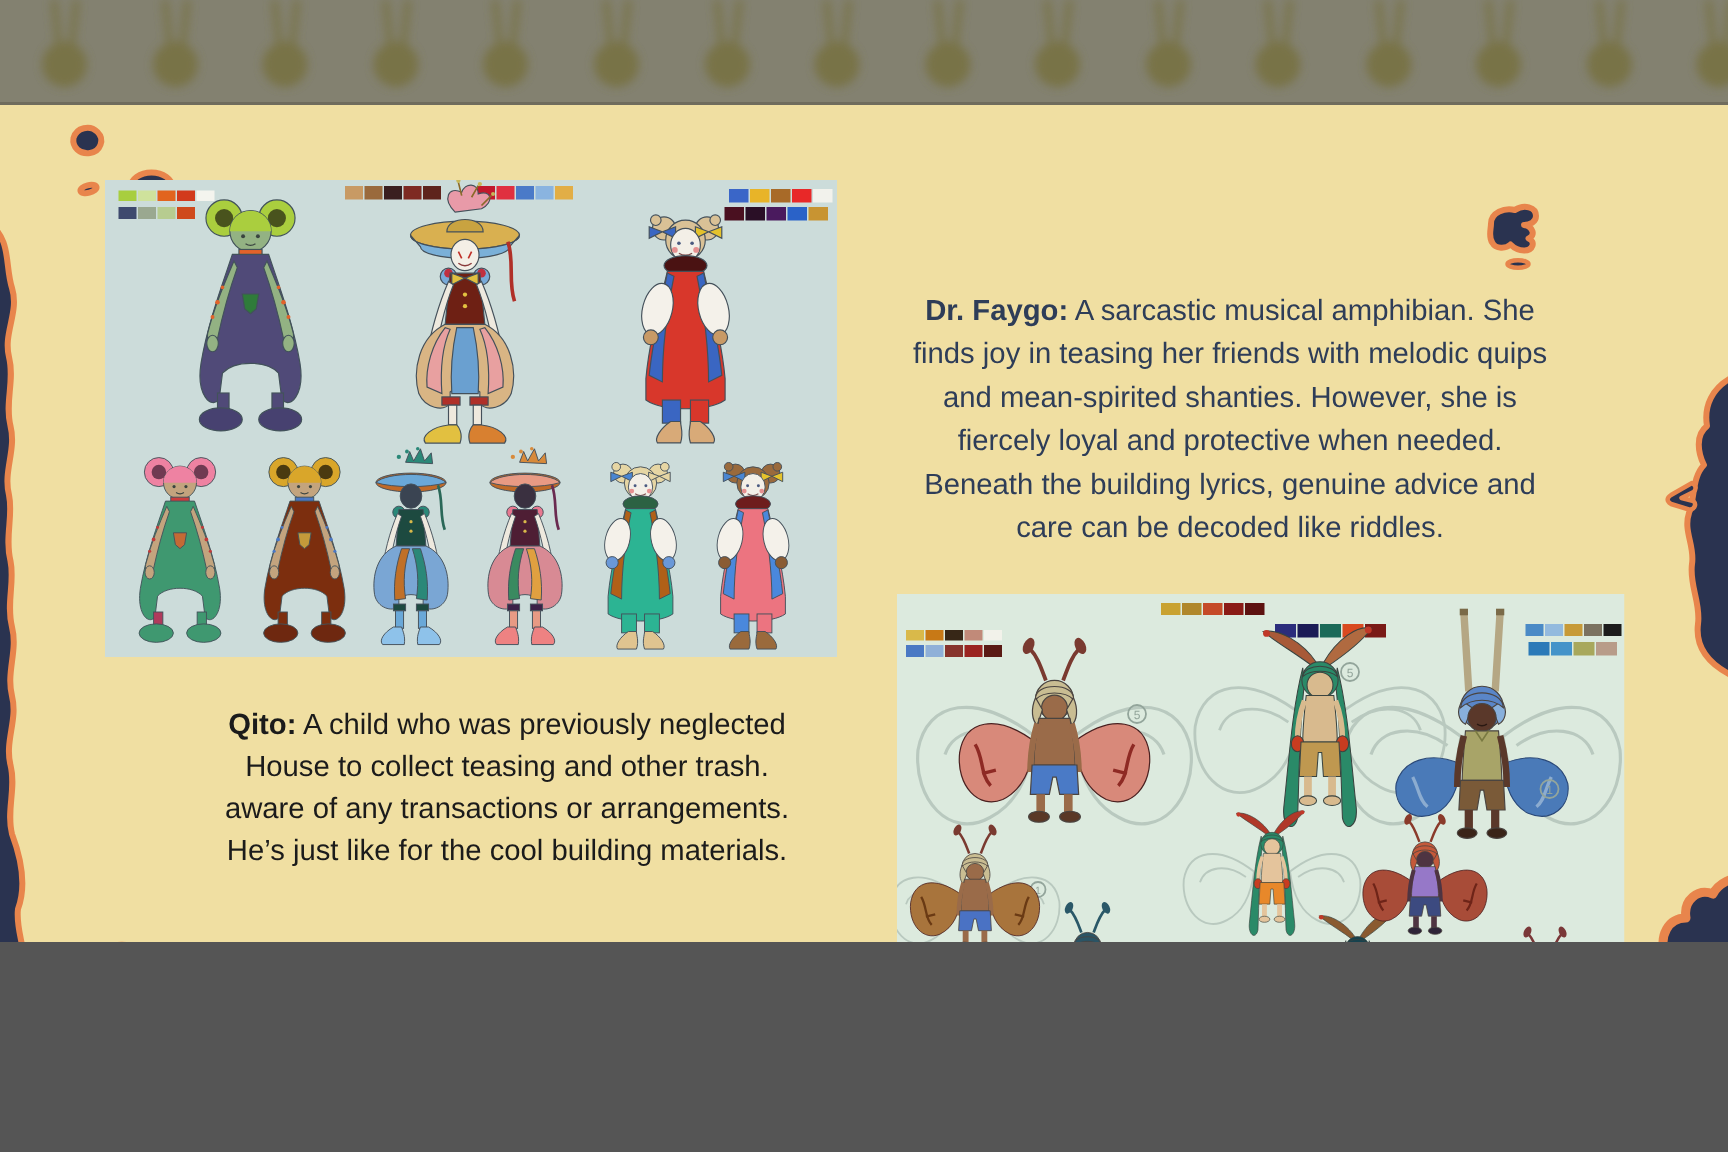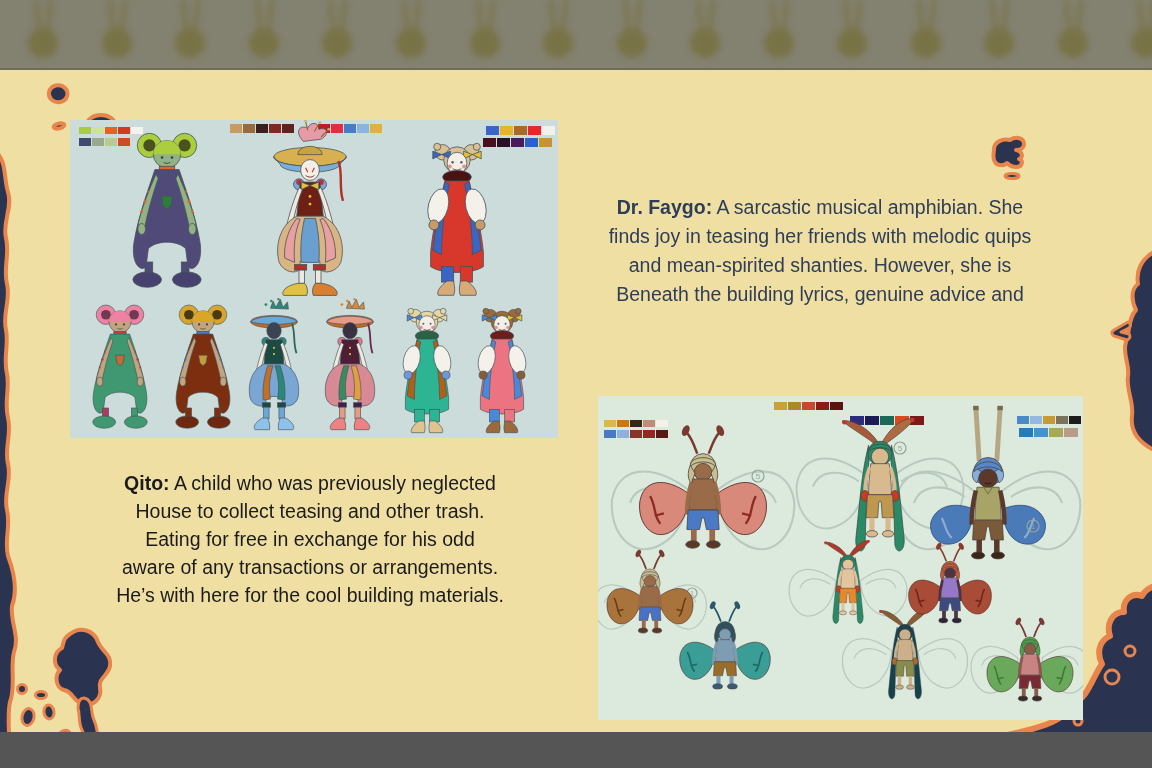--- a/index.html
+++ b/index.html
@@ -1,27 +1,27 @@
 <!DOCTYPE html>
 <html style="--page-bg: #f0dfa2; --binder-bar: #838170; --binder-ring: #77713f; --ink: #2a3350; --ink-rim: #e8854c; --page-number: #45aec6; --faygo-text: #2e3d58; --qito-text: #1b1b1b; --sheet1-bg: #ccdcda; --sheet2-bg: #dceade;"><head>
 <meta charset="utf-8">
 <style>
   html,body{margin:0;padding:0;background:#555;}
-  .screen{position:relative;width:1152px;height:732px;overflow:hidden;
+  .screen{position:relative;width:1152px;height:628px;overflow:hidden;
     background:var(--page-bg,#f0dfa2);
     font-family:"Liberation Sans","DejaVu Sans",sans-serif;}
   .binder{position:absolute;left:0;top:0;z-index:3;}
   .ink{position:absolute;left:0;top:0;z-index:1;}
   .sheet{position:absolute;z-index:2;}
   .sheet1{left:70px;top:120px;width:488px;height:318px;}
   .sheet2{left:598px;top:396px;width:485px;height:324px;}
   .textblock{position:absolute;z-index:2;text-align:center;}
   .textblock .line{white-space:nowrap;}
   .faygo-block{left:570px;top:193px;width:500px;font-size:19.5px;line-height:29px;color:var(--faygo-text,#2e3d58);}
-  .qito-block{left:80px;top:469px;width:460px;font-size:19.5px;line-height:28px;color:var(--qito-text,#1b1b1b);}
+  .qito-block{left:108px;top:469px;width:460px;font-size:19.5px;line-height:28px;color:var(--qito-text,#1b1b1b);}
   .textblock b{font-weight:700;}
   .pagenum{position:absolute;left:20px;right:0;top:729px;z-index:2;text-align:center;
     color:var(--page-number,#45aec6);font-weight:700;font-size:17.5px;}
 </style>
 </head>
 <body>
 
 <div class="screen">
 
   <svg class="binder" width="1152" height="70">
@@ -309,29 +309,30 @@
       <use href="#hc" transform="translate(280,208) scale(0.9)" style="--leaf:#d88a3a;--brim:#e89a84;--brimin:#c06a28;--ribbon:#6a2a50;--face:#3a3040;--puff:#e87890;--bodice:#4e1e34;--pantA:#d88a94;--pantB:#3a8a60;--pantC:#e0a040;--cuff:#3c2248;--shin:#e89a84;--shoe:#ee8282"></use>
       <use href="#rk" transform="translate(357,202) scale(0.9)" style="--hair:#e6d6a4;--bowL:#4a86d2;--bowR:#e6d6a4;--ruff:#2c6243;--tri:#c0641a;--dress:#2cb493;--side:#b06018;--hand:#6a98d8;--legL:#2cb493;--legR:#2cb493;--feet:#e0c490"></use>
       <use href="#rk" transform="translate(432,202) scale(0.9)" style="--hair:#9a6a3c;--bowL:#4a86d2;--bowR:#e4c22c;--ruff:#6e1d1d;--tri:#f2d22a;--dress:#ec7480;--side:#4a88dc;--hand:#8a5c34;--legL:#4a88dc;--legR:#ec7480;--feet:#9a6a3c"></use>
     </svg>
   </div>
 
   <div class="textblock faygo-block">
     <div class="line"><b>Dr. Faygo:</b><span> A sarcastic musical amphibian. She</span></div>
     <div class="line">finds joy in teasing her friends with melodic quips</div>
     <div class="line">and mean-spirited shanties. However, she is</div>
+    <div class="line">fiercely loyal and protective when needed.</div>
     <div class="line">Beneath the building lyrics, genuine advice and</div>
+    <div class="line">care can be decoded like riddles.</div>
   </div>
 
   <div class="textblock qito-block">
     <div class="line"><b>Qito:</b><span> A child who was previously neglected</span></div>
     <div class="line">House to collect teasing and other trash.</div>
-    <div class="line">Eating for free in exchange for his odd</div>
     <div class="line">aware of any transactions or arrangements.</div>
-    <div class="line">He’s with here for the cool building materials.</div>
+    <div class="line">He’s just like for the cool building materials.</div>
   </div>
 
   <div class="sheet sheet2">
     <svg viewBox="0 0 485 324" width="485" height="324">
       <rect width="485" height="324" style="fill:var(--sheet2-bg)"></rect>
       <g>
         <rect x="6" y="24" width="12" height="7" fill="#d9b94a"></rect>
         <rect x="19" y="24" width="12" height="7" fill="#c87916"></rect>
         <rect x="32" y="24" width="12" height="7" fill="#372717"></rect>
         <rect x="45" y="24" width="12" height="7" fill="#c18a79"></rect>

